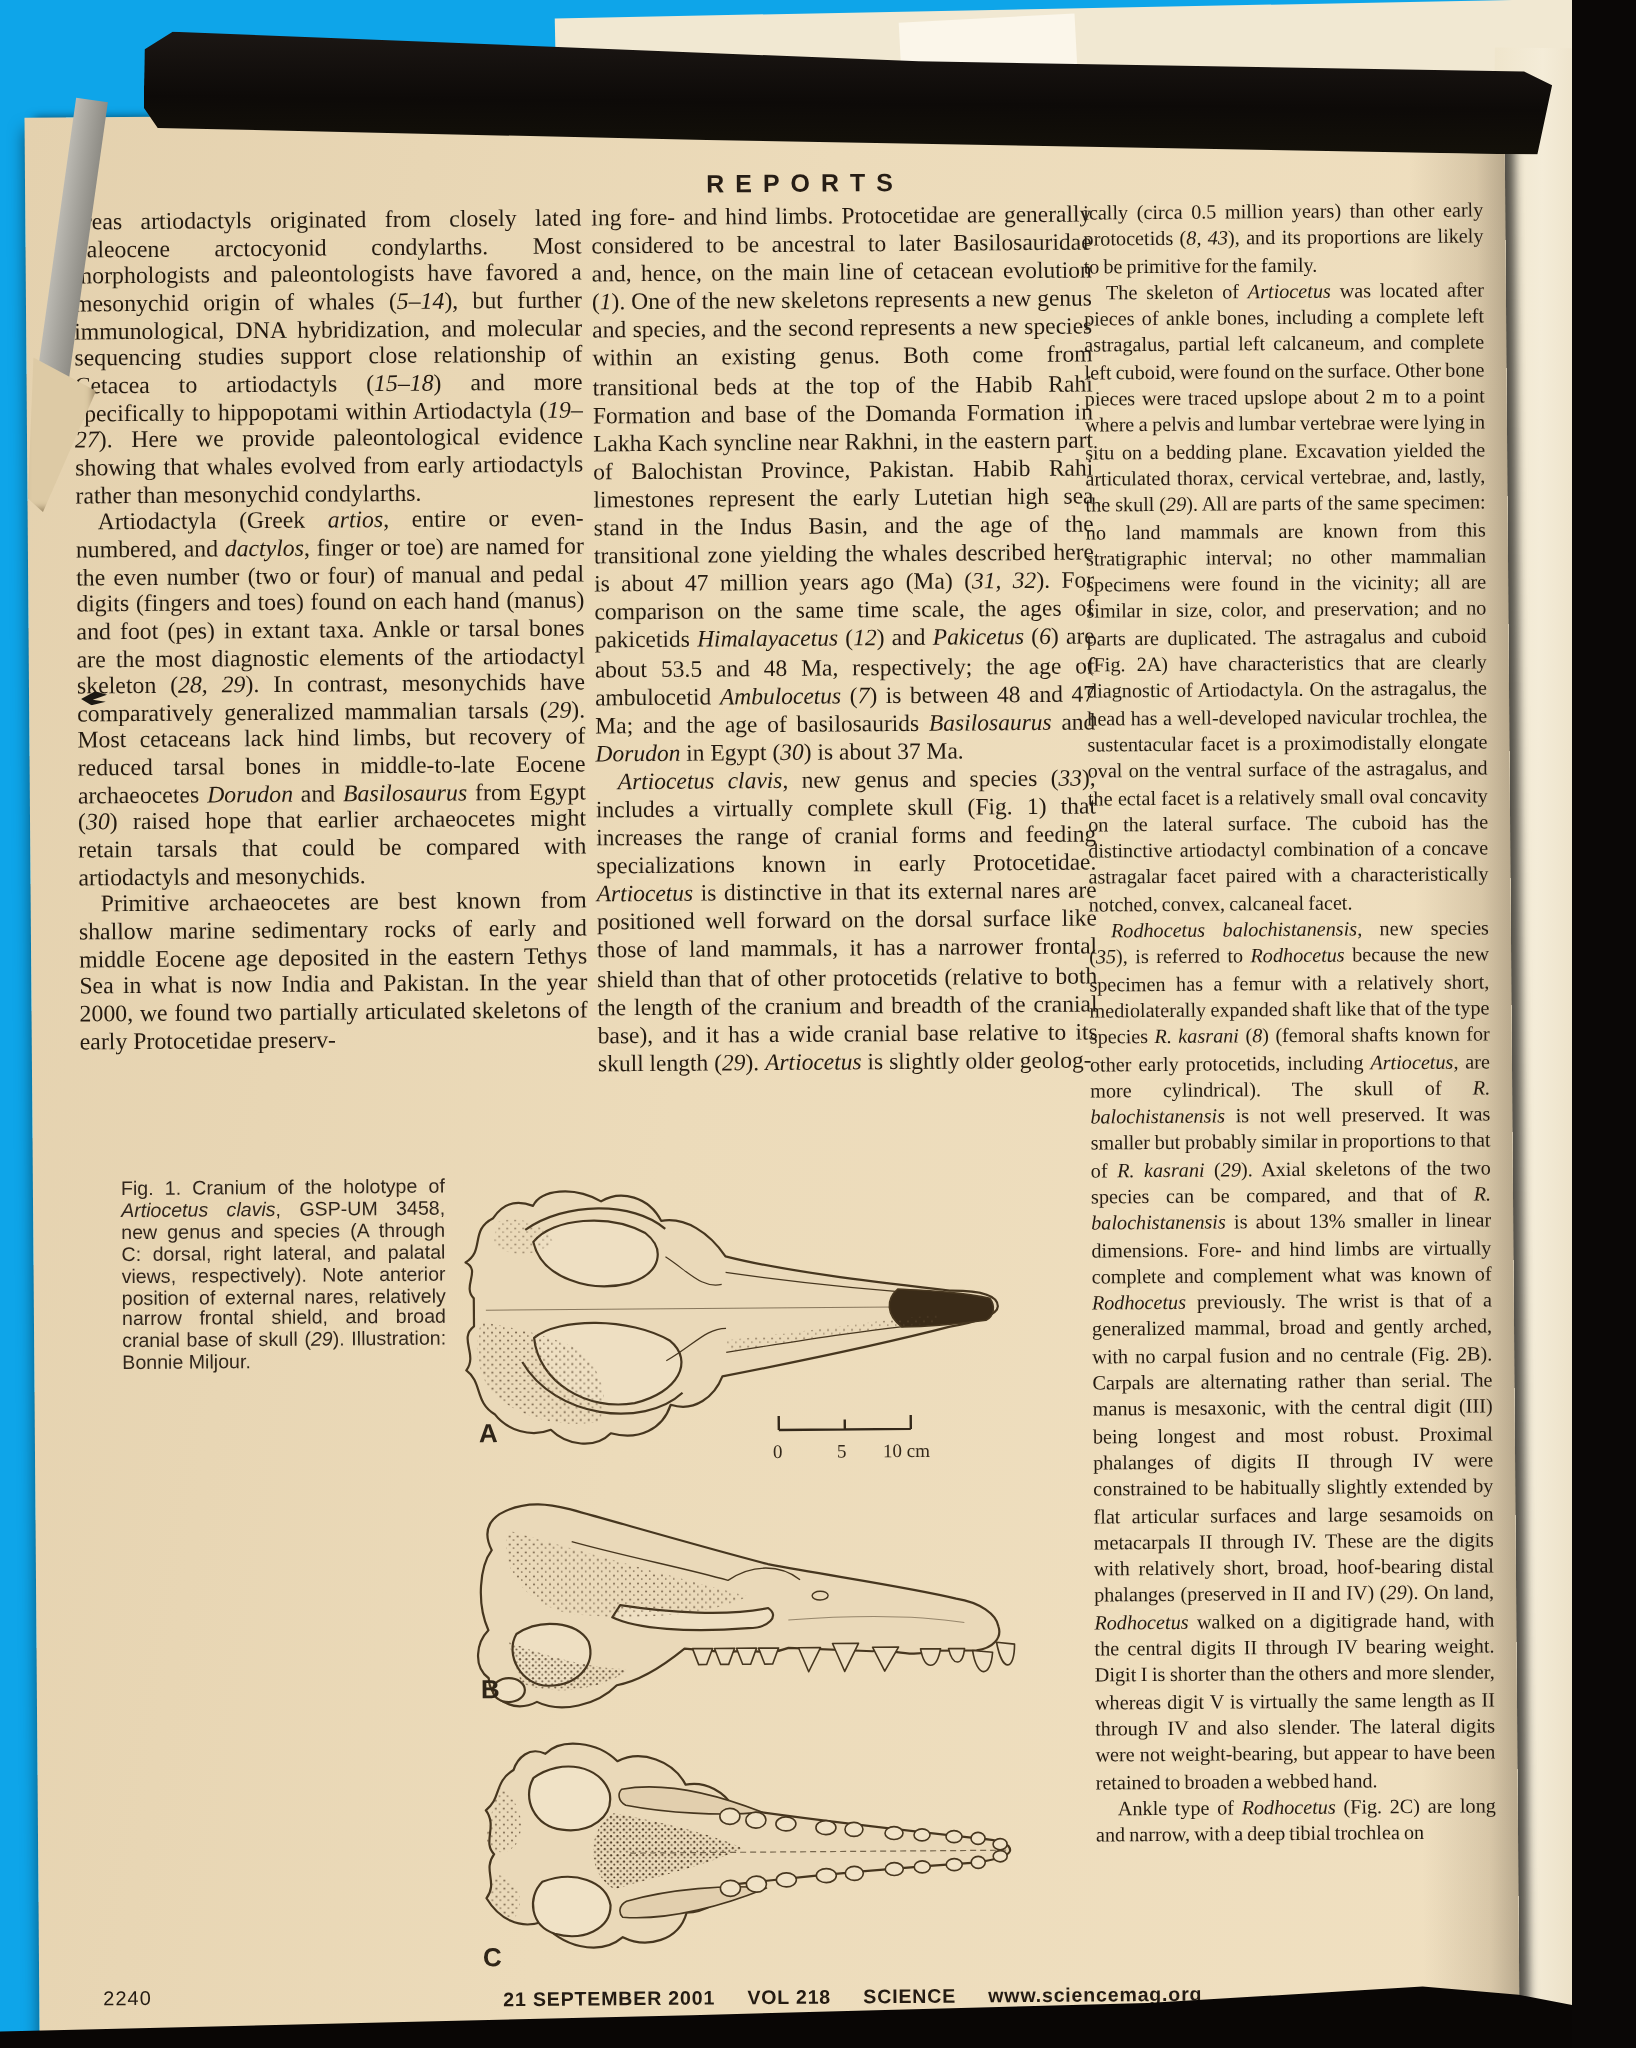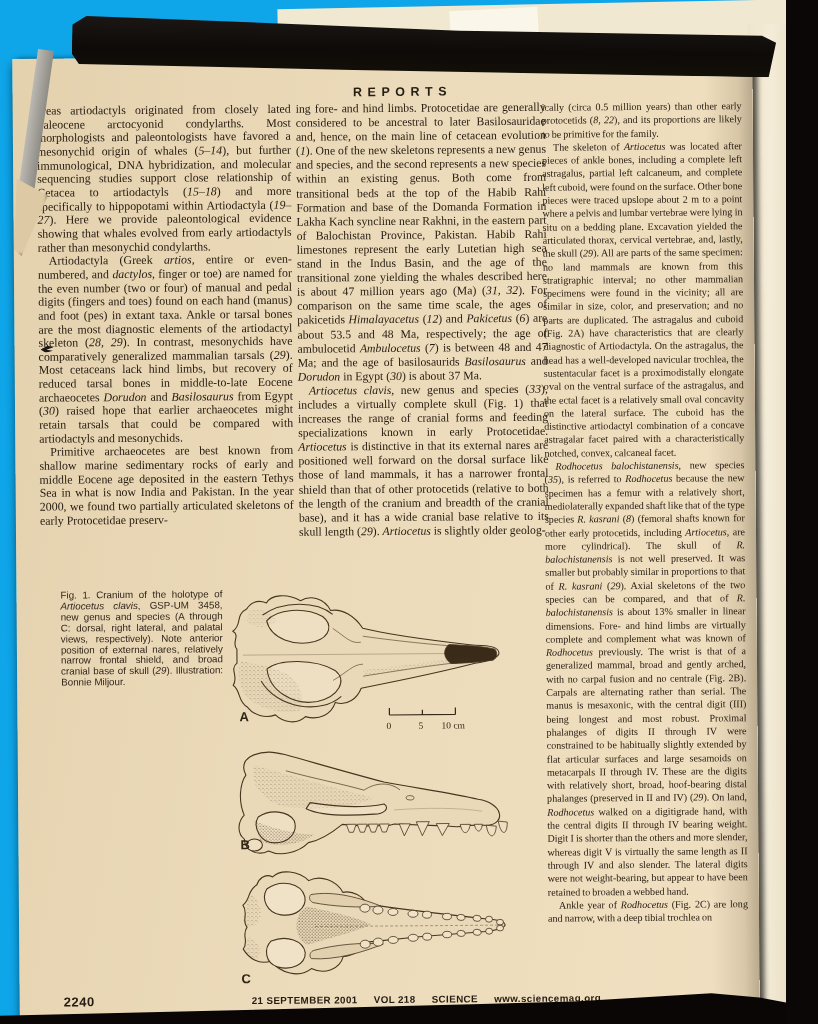--- a/index.html
+++ b/index.html
@@ -40,21 +40,21 @@
   .it{font-style:italic;}
   .bd{font-weight:normal;}
   .figcaption{position:absolute;left:44px;top:532px;width:162px;
     font-family:"Liberation Sans",sans-serif;font-size:9.8px;line-height:10.9px;
     color:#31261c;text-align:justify;}
   .figure-svg{position:absolute;left:196px;top:528px;}
   .fig-label{font-family:"Liberation Sans",sans-serif;font-weight:bold;font-size:13px;fill:#2f2518;}
   .scale-label{font-family:"Liberation Serif",serif;font-size:9.5px;fill:#33281a;}
   .footer{position:absolute;top:936px;left:0;width:100%;
     font-family:"Liberation Sans",sans-serif;color:#241b12;}
-  .pageno{position:absolute;left:44px;top:0;font-weight:bold;font-size:13px;letter-spacing:.5px;}
+  .pageno{position:absolute;left:32px;top:0;font-weight:normal;font-size:10px;letter-spacing:.5px;}
   .issue{position:absolute;left:232px;top:2px;font-weight:bold;font-size:9.8px;letter-spacing:.4px;}
   .issue span{margin-right:13px;}
   .margin-mark{position:absolute;left:26px;top:287px;width:13px;height:7px;background:#1c1812;
     clip-path:polygon(0 55%,55% 0,100% 25%,45% 60%,95% 75%,40% 100%);}
   
   .ribbon{position:absolute;left:38px;top:50px;width:16px;height:152px;z-index:3;
     background:linear-gradient(to right,#bbb9b2,#8e8c85);transform:rotate(8deg);transform-origin:top center;}
   .corner-fold{position:absolute;left:14px;top:172px;width:34px;height:84px;z-index:3;
     background:#ddcaa5;clip-path:polygon(8% 8%,100% 28%,22% 100%,0 92%);
     box-shadow:inset -2px -2px 3px rgba(90,70,40,.5);}
@@ -89,24 +89,24 @@
       <p class="ind"><span>Artiodactyla (Greek </span><span class="it">artios</span><span>, entire or even-numbered, and </span><span class="it">dactylos</span><span>, finger or toe) are named for the even number (two or four) of manual and pedal digits (fingers and toes) found on each hand (manus) and foot (pes) in extant taxa. Ankle or tarsal bones are the most diagnostic elements of the artiodactyl skeleton (</span><span class="it">28, 29</span><span>). In contrast, mesonychids have comparatively generalized mammalian tarsals (</span><span class="it">29</span><span>). Most cetaceans lack hind limbs, but recovery of reduced tarsal bones in middle-to-late Eocene archaeocetes </span><span class="it">Dorudon</span><span> and </span><span class="it">Basilosaurus</span><span> from Egypt (</span><span class="it">30</span><span>) raised hope that earlier archaeocetes might retain tarsals that could be compared with artiodactyls and mesonychids.</span></p>
       <p class="ind"><span>Primitive archaeocetes are best known from shallow marine sedimentary rocks of early and middle Eocene age deposited in the eastern Tethys Sea in what is now India and Pakistan. In the year 2000, we found two partially articulated skeletons of early Protocetidae preserv-</span></p>
     </div>
 
     <div class="col col2">
       <p><span>ing fore- and hind limbs. Protocetidae are generally considered to be ancestral to later Basilosauridae and, hence, on the main line of cetacean evolution (</span><span class="it">1</span><span>). One of the new skeletons represents a new genus and species, and the second represents a new species within an existing genus. Both come from transitional beds at the top of the Habib Rahi Formation and base of the Domanda Formation in Lakha Kach syncline near Rakhni, in the eastern part of Balochistan Province, Pakistan. Habib Rahi limestones represent the early Lutetian high sea stand in the Indus Basin, and the age of the transitional zone yielding the whales described here is about 47 million years ago (Ma) (</span><span class="it">31, 32</span><span>). For comparison on the same time scale, the ages of pakicetids </span><span class="it">Himalayacetus</span><span> (</span><span class="it">12</span><span>) and </span><span class="it">Pakicetus</span><span> (</span><span class="it">6</span><span>) are about 53.5 and 48 Ma, respectively; the age of ambulocetid </span><span class="it">Ambulocetus</span><span> (</span><span class="it">7</span><span>) is between 48 and 47 Ma; and the age of basilosaurids </span><span class="it">Basilosaurus</span><span> and </span><span class="it">Dorudon</span><span> in Egypt (</span><span class="it">30</span><span>) is about 37 Ma.</span></p>
       <p class="ind"><span class="it">Artiocetus clavis</span><span>, new genus and species (</span><span class="it">33</span><span>), includes a virtually complete skull (Fig. 1) that increases the range of cranial forms and feeding specializations known in early Protocetidae. </span><span class="it">Artiocetus</span><span> is distinctive in that its external nares are positioned well forward on the dorsal surface like those of land mammals, it has a narrower frontal shield than that of other protocetids (relative to both the length of the cranium and breadth of the cranial base), and it has a wide cranial base relative to its skull length (</span><span class="it">29</span><span>). </span><span class="it">Artiocetus</span><span> is slightly older geolog-</span></p>
     </div>
 
     <div class="col col3">
-      <p><span>ically (circa 0.5 million years) than other early protocetids (</span><span class="it">8, 22</span><span>), and its proportions are likely to be primitive for the family.</span></p>
+      <p><span>ically (circa 0.5 million years) than other early protocetids (</span><span class="it">8, 43</span><span>), and its proportions are likely to be primitive for the family.</span></p>
       <p class="ind"><span>The skeleton of </span><span class="it">Artiocetus</span><span> was located after pieces of ankle bones, including a complete left astragalus, partial left calcaneum, and complete left cuboid, were found on the surface. Other bone pieces were traced upslope about 2 m to a point where a pelvis and lumbar vertebrae were lying in situ on a bedding plane. Excavation yielded the articulated thorax, cervical vertebrae, and, lastly, the skull (</span><span class="it">29</span><span>). All are parts of the same specimen: no land mammals are known from this stratigraphic interval; no other mammalian specimens were found in the vicinity; all are similar in size, color, and preservation; and no parts are duplicated. The astragalus and cuboid (Fig. 2A) have characteristics that are clearly diagnostic of Artiodactyla. On the astragalus, the head has a well-developed navicular trochlea, the sustentacular facet is a proximodistally elongate oval on the ventral surface of the astragalus, and the ectal facet is a relatively small oval concavity on the lateral surface. The cuboid has the distinctive artiodactyl combination of a concave astragalar facet paired with a characteristically notched, convex, calcaneal facet.</span></p>
       <p class="ind"><span class="it">Rodhocetus balochistanensis</span><span>, new species (</span><span class="it">35</span><span>), is referred to </span><span class="it">Rodhocetus</span><span> because the new specimen has a femur with a relatively short, mediolaterally expanded shaft like that of the type species </span><span class="it">R. kasrani</span><span> (</span><span class="it">8</span><span>) (femoral shafts known for other early protocetids, including </span><span class="it">Artiocetus</span><span>, are more cylindrical). The skull of </span><span class="it">R. balochistanensis</span><span> is not well preserved. It was smaller but probably similar in proportions to that of </span><span class="it">R. kasrani</span><span> (</span><span class="it">29</span><span>). Axial skeletons of the two species can be compared, and that of </span><span class="it">R. balochistanensis</span><span> is about 13% smaller in linear dimensions. Fore- and hind limbs are virtually complete and complement what was known of </span><span class="it">Rodhocetus</span><span> previously. The wrist is that of a generalized mammal, broad and gently arched, with no carpal fusion and no centrale (Fig. 2B). Carpals are alternating rather than serial. The manus is mesaxonic, with the central digit (III) being longest and most robust. Proximal phalanges of digits II through IV were constrained to be habitually slightly extended by flat articular surfaces and large sesamoids on metacarpals II through IV. These are the digits with relatively short, broad, hoof-bearing distal phalanges (preserved in II and IV) (</span><span class="it">29</span><span>). On land, </span><span class="it">Rodhocetus</span><span> walked on a digitigrade hand, with the central digits II through IV bearing weight. Digit I is shorter than the others and more slender, whereas digit V is virtually the same length as II through IV and also slender. The lateral digits were not weight-bearing, but appear to have been retained to broaden a webbed hand.</span></p>
-      <p class="ind"><span>Ankle year of </span><span class="it">Rodhocetus</span><span> (Fig. 2C) are long and narrow, with a deep tibial trochlea on</span></p>
+      <p class="ind"><span>Ankle type of </span><span class="it">Rodhocetus</span><span> (Fig. 2C) are long and narrow, with a deep tibial trochlea on</span></p>
     </div>
 
     <div class="figcaption"><span class="bd">Fig. 1.</span><span> Cranium of the holotype of </span><span class="it">Artiocetus clavis</span><span>, GSP-UM 3458, new genus and species (</span><span class="bd">A</span><span> through </span><span class="bd">C</span><span>: dorsal, right lateral, and palatal views, respectively). Note anterior position of external nares, relatively narrow frontal shield, and broad cranial base of skull (</span><span class="it">29</span><span>). Illustration: Bonnie Miljour.</span></div>
 
     <svg class="figure-svg" width="300" height="416" viewBox="0 0 300 416">
       <defs>
         <pattern id="stip" patternUnits="userSpaceOnUse" width="4" height="4">
           <circle cx="1" cy="1.2" r="0.5" fill="#5c4730"></circle>
           <circle cx="2.9" cy="3" r="0.42" fill="#5c4730"></circle>
         </pattern>

